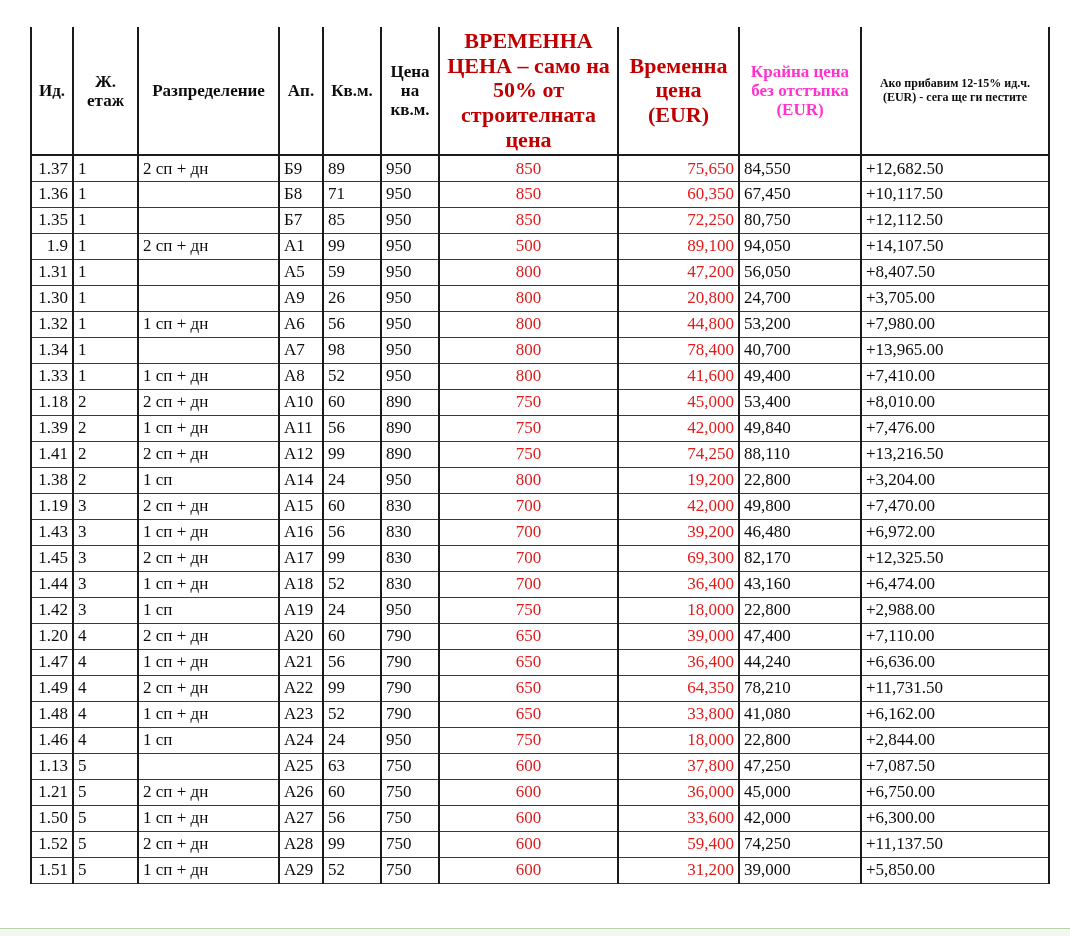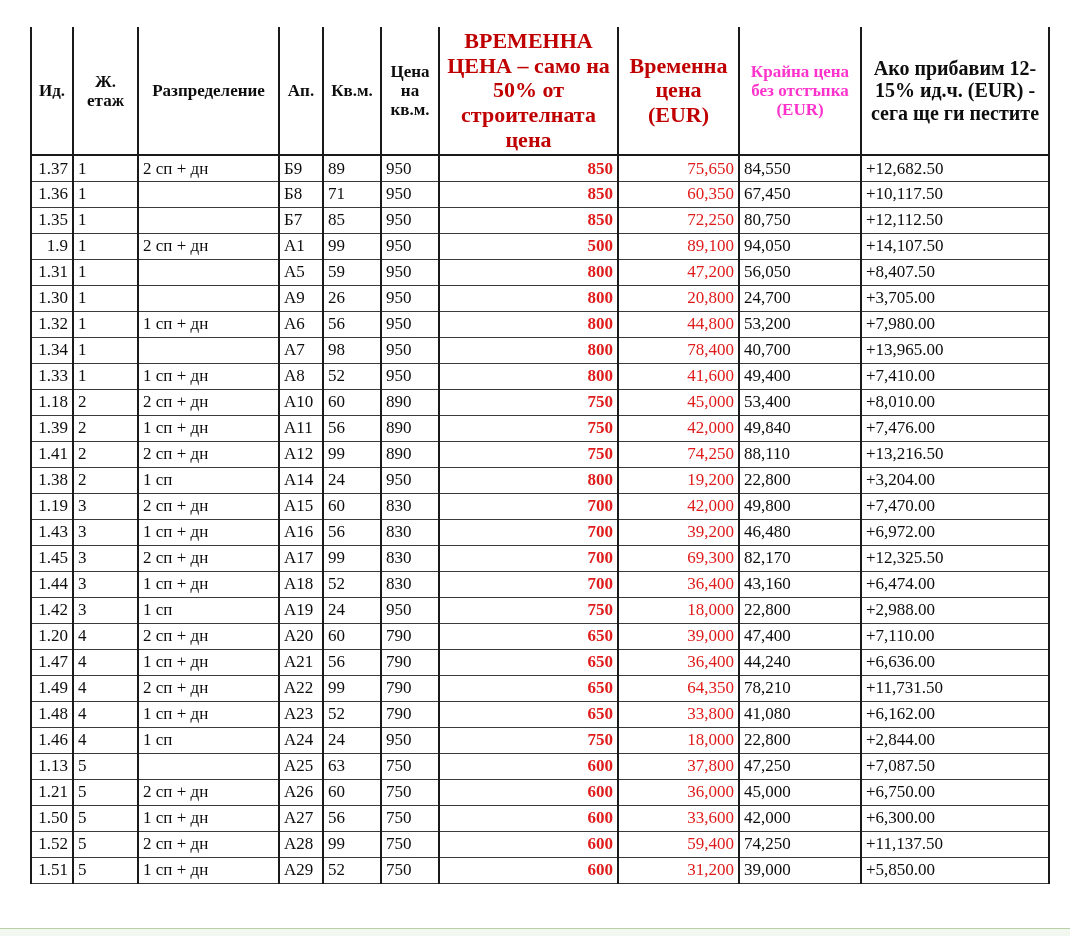--- a/index.html
+++ b/index.html
@@ -75,27 +75,27 @@
     height: 117px;
     vertical-align: middle;
     white-space: normal;
     padding: 2px 5px;
     line-height: 1.12;
     font-size: 17px;
   }
   table.price-table thead th.hdr-left { text-align: center; }
   table.price-table thead th.red  { color: #c00000; font-size: 22px; }
   table.price-table thead th.pink { color: #ff33cc; font-size: 17px; }
-  table.price-table thead th.last { text-align: center; font-size: 20px; }
+  table.price-table thead th.last { text-align: center; font-size: 12px; }
 
   table.price-table tbody td { text-align: left; }
   table.price-table tbody td.num-red-center {
     color: #e01b1b;
-    text-align: right;
-    font-weight: bold;
+    text-align: center;
+    font-weight: normal;
   }
   table.price-table tbody td.num-red-left {
     color: #e01b1b;
     text-align: right;
   }
   table.price-table tbody tr td:first-child { text-align: right; }
 </style>
 </head>
 <body>
 

